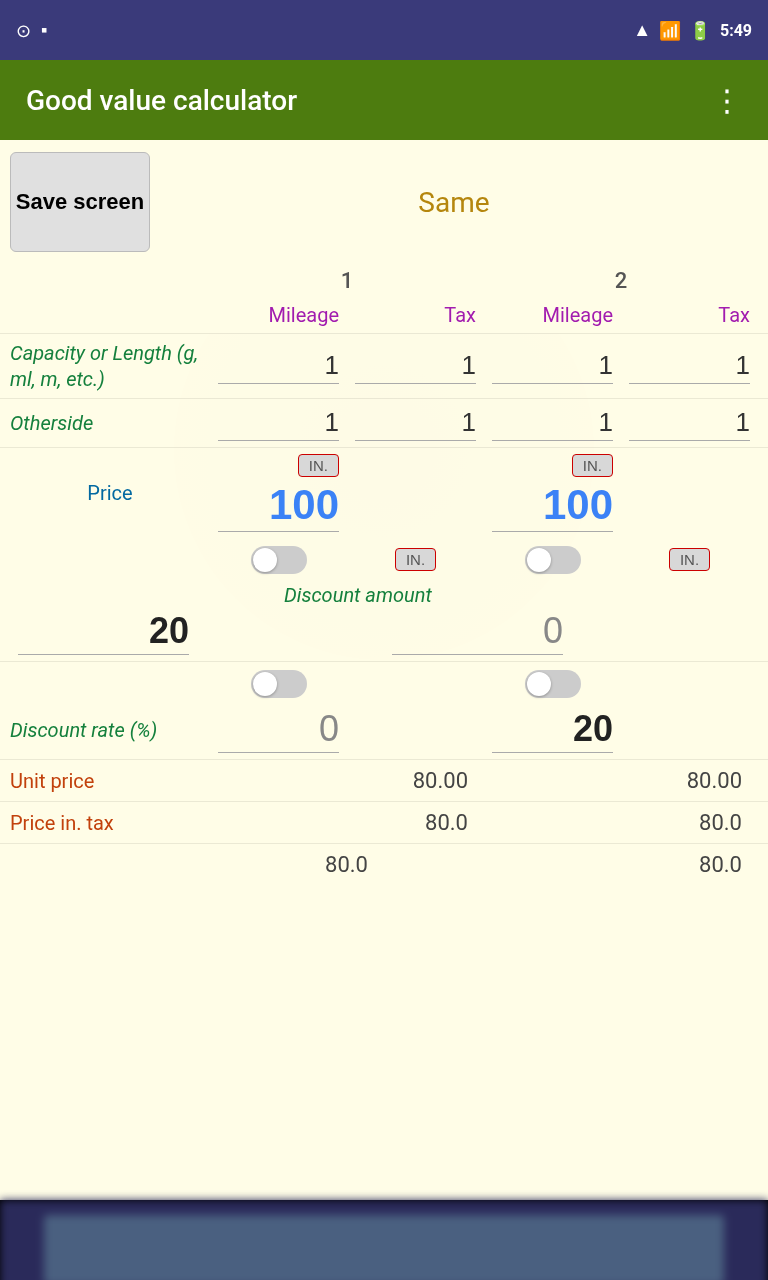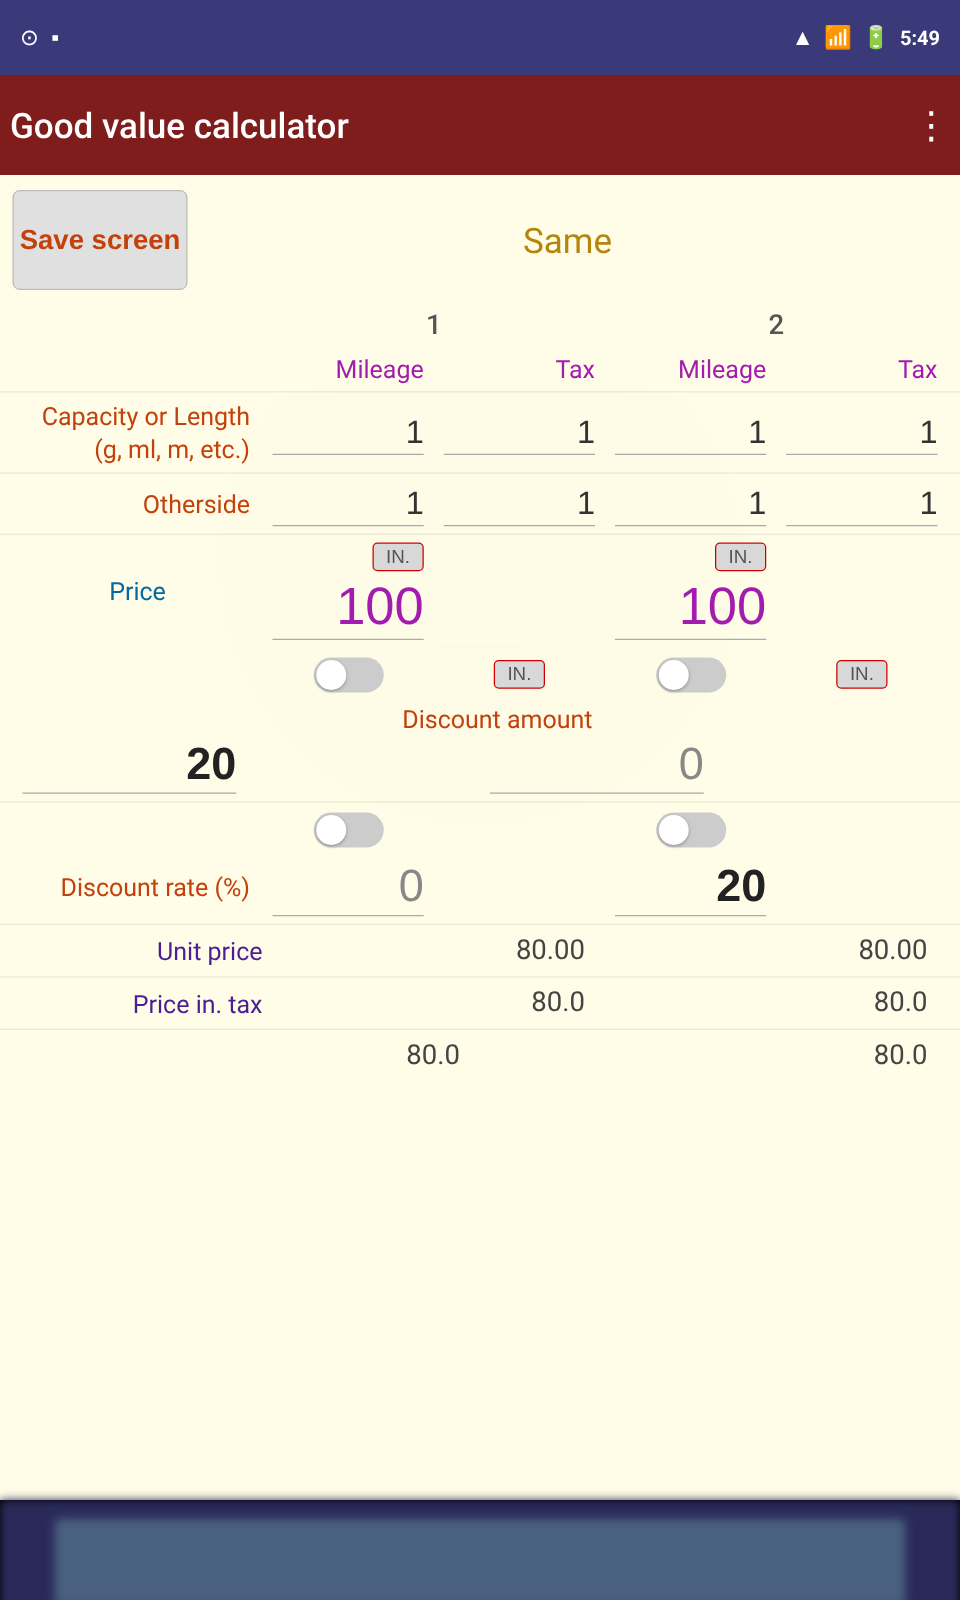--- a/index.html
+++ b/index.html
@@ -35,25 +35,25 @@
     }
     .status-time {
       font-size: 16px;
       font-weight: 700;
     }
 
     
     .app-bar {
       width: 768px;
       height: 80px;
-      background: #7f1d1d;
+      background: #4d7c0f;
       display: flex;
       align-items: center;
       justify-content: space-between;
-      padding: 0 8px;
+      padding: 0 26px;
     }
     .app-title {
       color: white;
       font-size: 28px;
       font-weight: 500;
     }
     .more-icon {
       color: white;
       font-size: 30px;
       cursor: pointer;
@@ -98,27 +98,27 @@
 
     
     .header-row {
       display: flex;
       align-items: center;
       padding: 12px 10px;
       background: #fffde7;
     }
     .save-screen-btn {
       width: 140px;
-      height: 80px;
+      height: 100px;
       background: #e0e0e0;
       border: 1px solid #bbb;
       border-radius: 6px;
       font-size: 22px;
       font-weight: 600;
-      color: #c2410c;
+      color: #000000;
       cursor: pointer;
       display: flex;
       align-items: center;
       justify-content: center;
       text-align: right;
       line-height: 1.2;
     }
     .same-label-area {
       flex: 1;
       text-align: center;
@@ -162,24 +162,25 @@
       display: flex;
       align-items: center;
       padding: 6px 10px;
       border-top: 1px solid rgba(0,0,0,0.08);
       background: rgba(255,253,231,0.9);
     }
     .row-label {
       width: 200px;
       min-width: 200px;
       font-size: 20px;
-      color: #c2410c;
-      text-align: right;
+      color: #15803d;
+      text-align: left;
       line-height: 1.3;
       padding-right: 10px;
+      font-style: italic;
     }
     .row-data {
       flex: 1;
       display: grid;
       grid-template-columns: 1fr 1fr 1fr 1fr;
       align-items: center;
     }
     .cell {
       display: flex;
       flex-direction: column;
@@ -280,41 +281,41 @@
       grid-template-columns: 1fr 1fr 1fr 1fr;
     }
     .price-cell {
       display: flex;
       flex-direction: column;
       align-items: flex-end;
       padding: 0 8px;
     }
     .price-big {
       font-size: 42px;
-      color: #a21caf;
-      font-weight: 400;
+      color: #3b82f6;
+      font-weight: 700;
       border-bottom: 1px solid #aaa;
       width: 100%;
       text-align: right;
     }
 
     
     .result-row {
       display: flex;
       align-items: center;
       padding: 8px 10px;
       border-top: 1px solid rgba(0,0,0,0.08);
       background: rgba(255,253,231,0.9);
     }
     .result-label {
       width: 200px;
       min-width: 200px;
       font-size: 20px;
-      color: #4c1d95;
-      text-align: right;
+      color: #c2410c;
+      text-align: left;
     }
     .result-data {
       flex: 1;
       display: grid;
       grid-template-columns: 1fr 1fr;
     }
     .result-value {
       font-size: 22px;
       color: #444;
       text-align: right;

